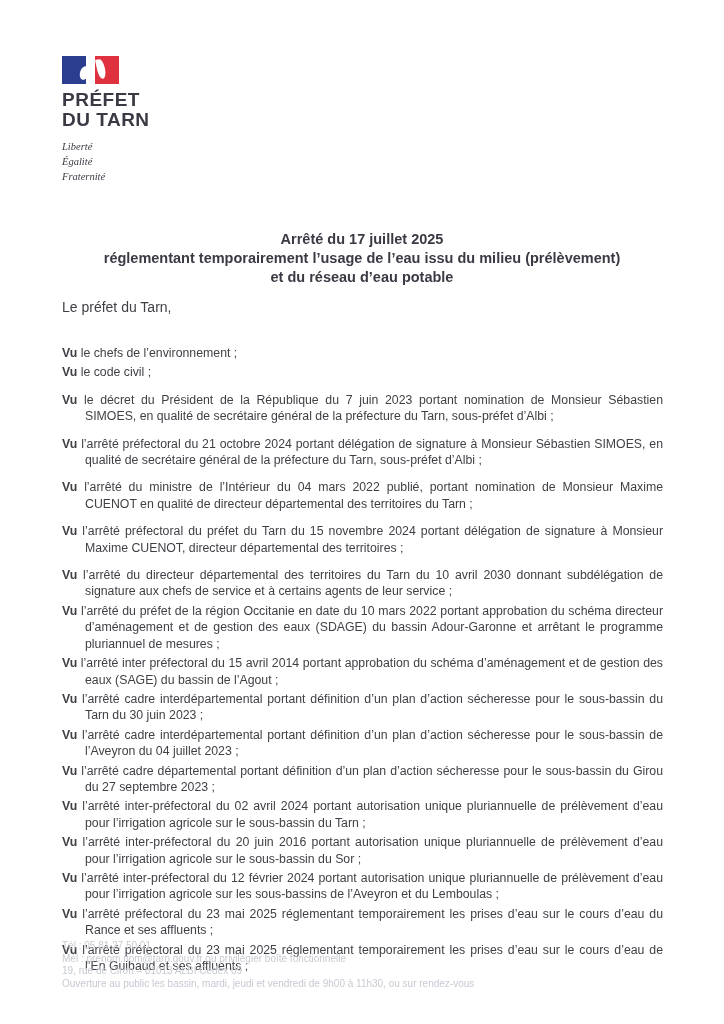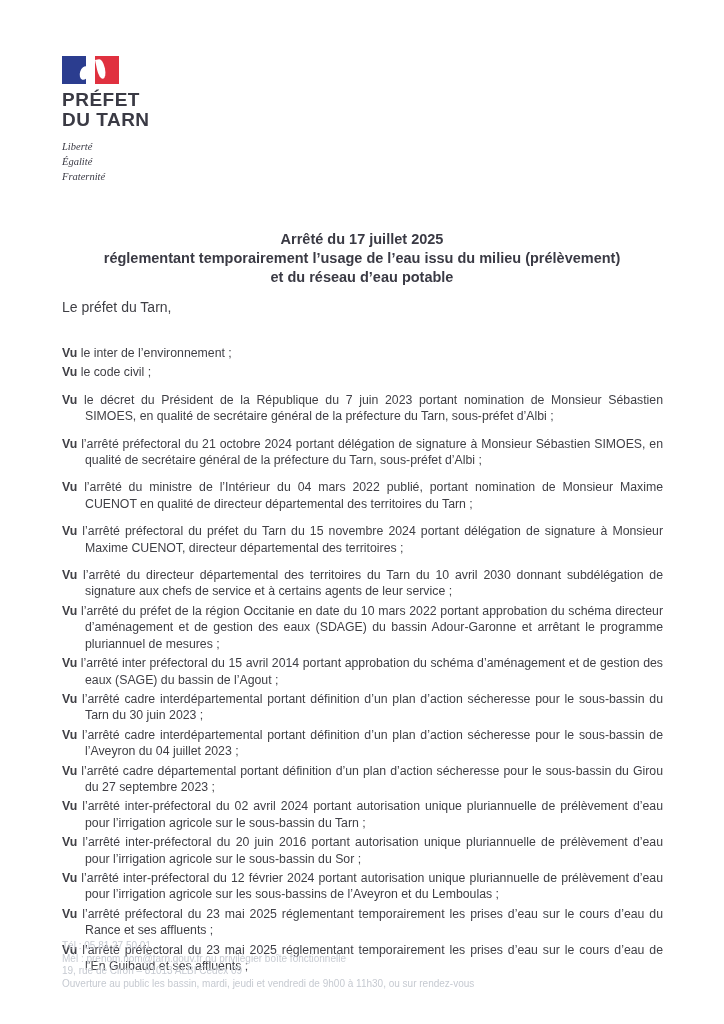--- a/index.html
+++ b/index.html
@@ -90,21 +90,21 @@
 
   <div class="title-block">
     <div>Arrêté du 17 juillet 2025</div>
     <div>réglementant temporairement l’usage de l’eau issu du milieu (prélèvement)</div>
     <div>et du réseau d’eau potable</div>
   </div>
 
   <div class="salutation">Le préfet du Tarn,</div>
 
   <div class="vu-list">
-      <p><span class="vu-prefix">Vu</span><span> le inter de l’environnement ;</span></p>
+      <p><span class="vu-prefix">Vu</span><span> le chefs de l’environnement ;</span></p>
       <p><span class="vu-prefix">Vu</span><span> le code civil ;</span></p>
       <p><span class="vu-prefix">Vu</span><span> le décret du Président de la République du 7 juin 2023 portant nomination de Monsieur Sébastien SIMOES, en qualité de secrétaire général de la préfecture du Tarn, sous-préfet d’Albi ;</span></p>
       <p><span class="vu-prefix">Vu</span><span> l’arrêté préfectoral du 21 octobre 2024 portant délégation de signature à Monsieur Sébastien SIMOES, en qualité de secrétaire général de la préfecture du Tarn, sous-préfet d’Albi ;</span></p>
       <p><span class="vu-prefix">Vu</span><span> l’arrêté du ministre de l’Intérieur du 04 mars 2022 publié, portant nomination de Monsieur Maxime CUENOT en qualité de directeur départemental des territoires du Tarn ;</span></p>
       <p><span class="vu-prefix">Vu</span><span> l’arrêté préfectoral du préfet du Tarn du 15 novembre 2024 portant délégation de signature à Monsieur Maxime CUENOT, directeur départemental des territoires ;</span></p>
       <p><span class="vu-prefix">Vu</span><span> l’arrêté du directeur départemental des territoires du Tarn du 10 avril 2030 donnant subdélégation de signature aux chefs de service et à certains agents de leur service ;</span></p>
       <p><span class="vu-prefix">Vu</span><span> l’arrêté du préfet de la région Occitanie en date du 10 mars 2022 portant approbation du schéma directeur d’aménagement et de gestion des eaux (SDAGE) du bassin Adour-Garonne et arrêtant le programme pluriannuel de mesures ;</span></p>
       <p><span class="vu-prefix">Vu</span><span> l’arrêté inter préfectoral du 15 avril 2014 portant approbation du schéma d’aménagement et de gestion des eaux (SAGE) du bassin de l’Agout ;</span></p>
       <p><span class="vu-prefix">Vu</span><span> l’arrêté cadre interdépartemental portant définition d’un plan d’action sécheresse pour le sous-bassin du Tarn du 30 juin 2023 ;</span></p>
       <p><span class="vu-prefix">Vu</span><span> l’arrêté cadre interdépartemental portant définition d’un plan d’action sécheresse pour le sous-bassin de l’Aveyron du 04 juillet 2023 ;</span></p>

